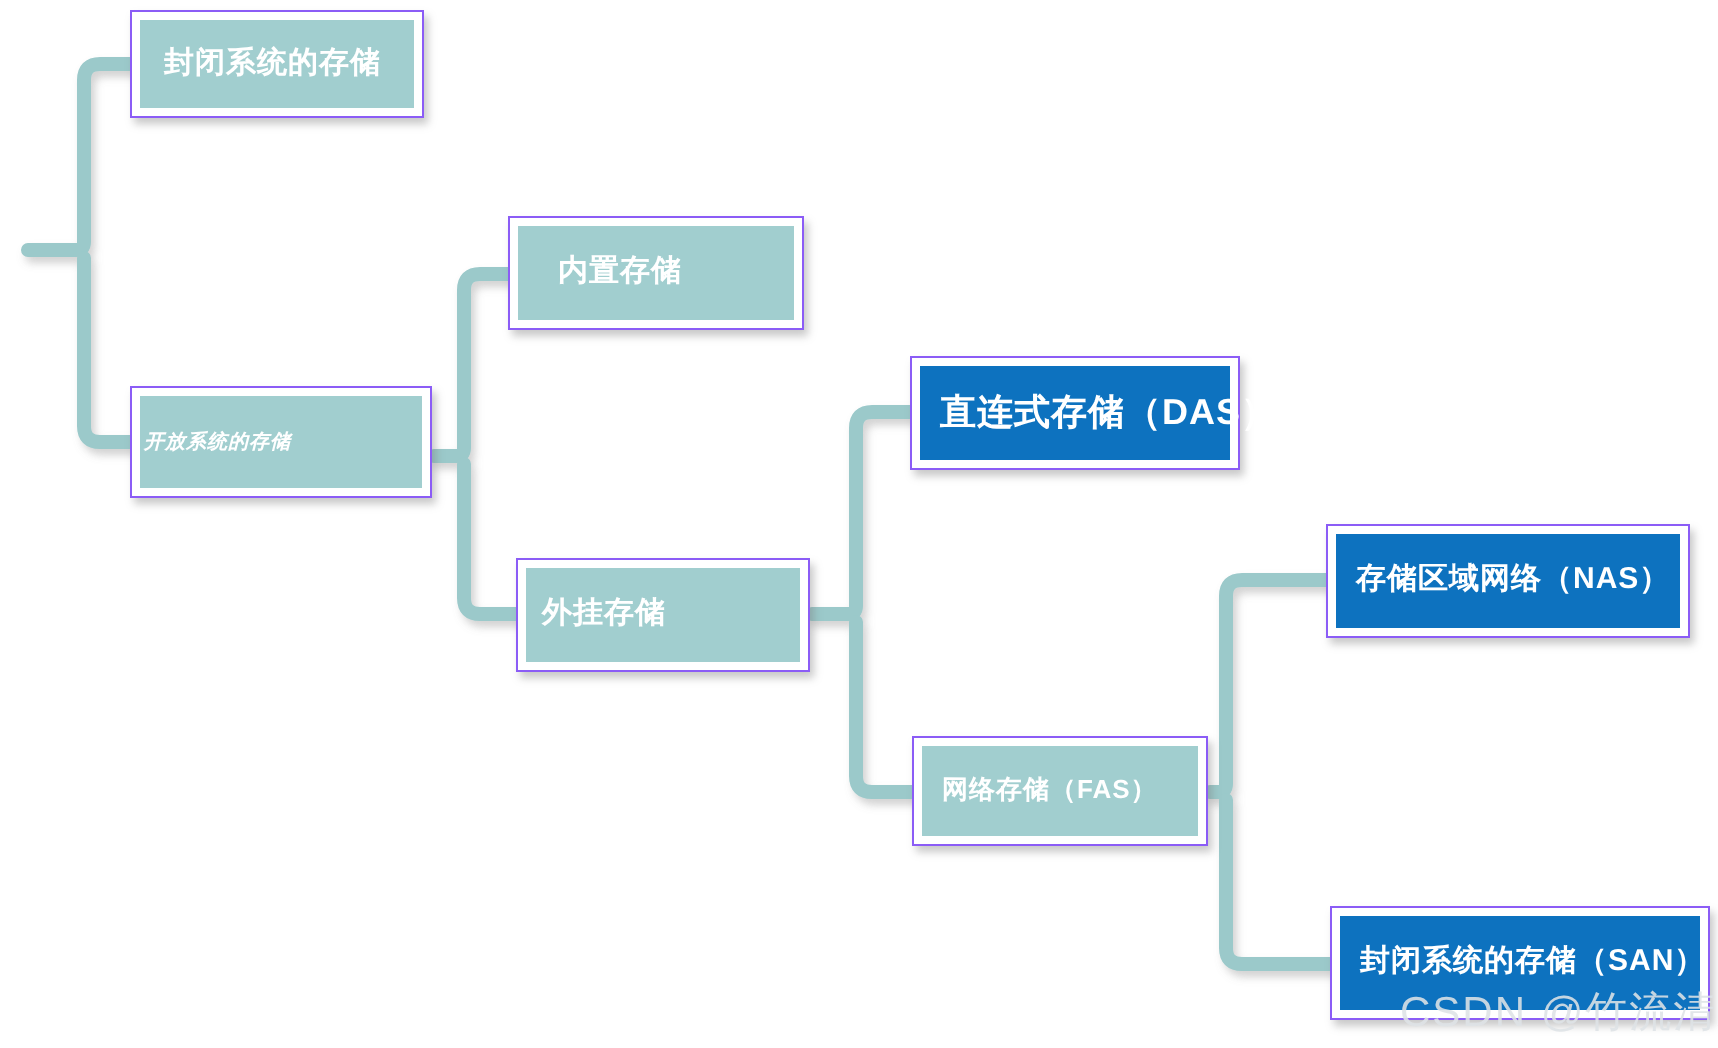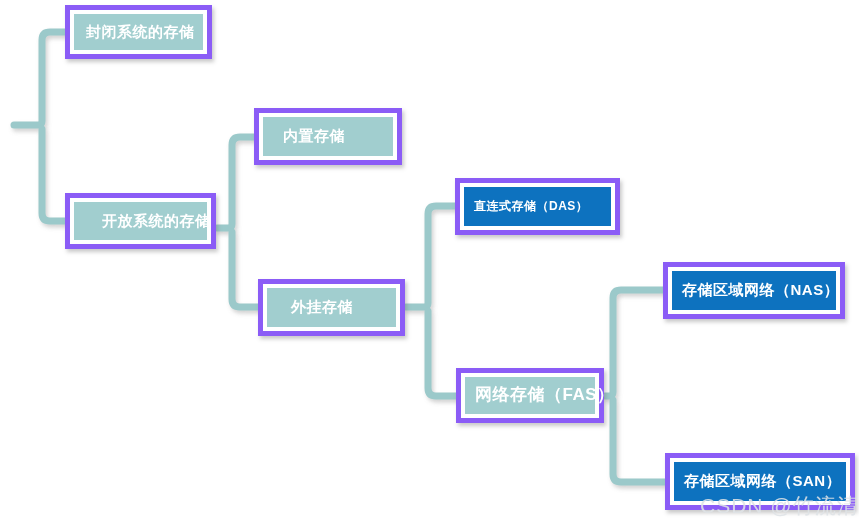--- a/index.html
+++ b/index.html
@@ -25,21 +25,21 @@
     width: 859px;
     height: 524px;
     pointer-events: none;
   }
   .node {
     position: absolute;
     box-sizing: border-box;
     display: flex;
     align-items: center;
     background: #ffffff;
-    border: 5px solid #8b5cf6;
+    border: 1px solid #8b5cf6;
     padding: 4px;
     box-shadow: 2px 3px 4px rgba(120,120,120,0.40);
     z-index: 5;
   }
   .node .fill {
     width: 100%;
     height: 100%;
     display: flex;
     align-items: center;
     box-sizing: border-box;
@@ -52,33 +52,33 @@
     line-height: 1.1;
   }
   .theme-teal .fill { background: #a1cecf; }
   .theme-blue .fill { background: #0d72bf; }
 
   
   #node-closed    { left: 65px;  top: 5px;   width: 147px; height: 54px; }
   #node-closed .label { padding-left: 12px; font-size: 15px; }
 
   #node-open      { left: 65px;  top: 193px; width: 151px; height: 56px; }
-  #node-open .label { padding-left: 28px; font-size: 15px; }
+  #node-open .label { padding-left: 2px; font-size: 10px; font-style: italic; }
 
   #node-internal  { left: 254px; top: 108px; width: 148px; height: 57px; }
   #node-internal .label { padding-left: 20px; font-size: 15px; text-align: center; }
 
   #node-external  { left: 258px; top: 279px; width: 147px; height: 57px; }
-  #node-external .label { padding-left: 24px; font-size: 15px; }
+  #node-external .label { padding-left: 8px; font-size: 15px; }
 
   #node-das       { left: 455px; top: 178px; width: 165px; height: 57px; }
-  #node-das .label { padding-left: 10px; font-size: 12px; }
+  #node-das .label { padding-left: 10px; font-size: 18px; }
 
   #node-fas       { left: 456px; top: 368px; width: 148px; height: 55px; }
-  #node-fas .label { padding-left: 10px; font-size: 17px; }
+  #node-fas .label { padding-left: 10px; font-size: 13px; }
 
   #node-nas       { left: 663px; top: 262px; width: 182px; height: 57px; }
   #node-nas .label { padding-left: 10px; font-size: 15px; }
 
   #node-san       { left: 665px; top: 453px; width: 190px; height: 57px; }
   #node-san .label { padding-left: 10px; font-size: 15px; }
 
   #watermark {
     position: absolute;
     left: 700px;
@@ -155,19 +155,19 @@
   </div>
 
   <div class="node theme-blue" id="node-nas">
     <div class="fill">
       <span class="label">存储区域网络（NAS）</span>
     </div>
   </div>
 
   <div class="node theme-blue" id="node-san">
     <div class="fill">
-      <span class="label">存储区域网络（SAN）</span>
+      <span class="label">封闭系统的存储（SAN）</span>
     </div>
   </div>
 
   <div id="watermark">CSDN @竹流清水</div>
 
 </div>
 
 </body></html>

